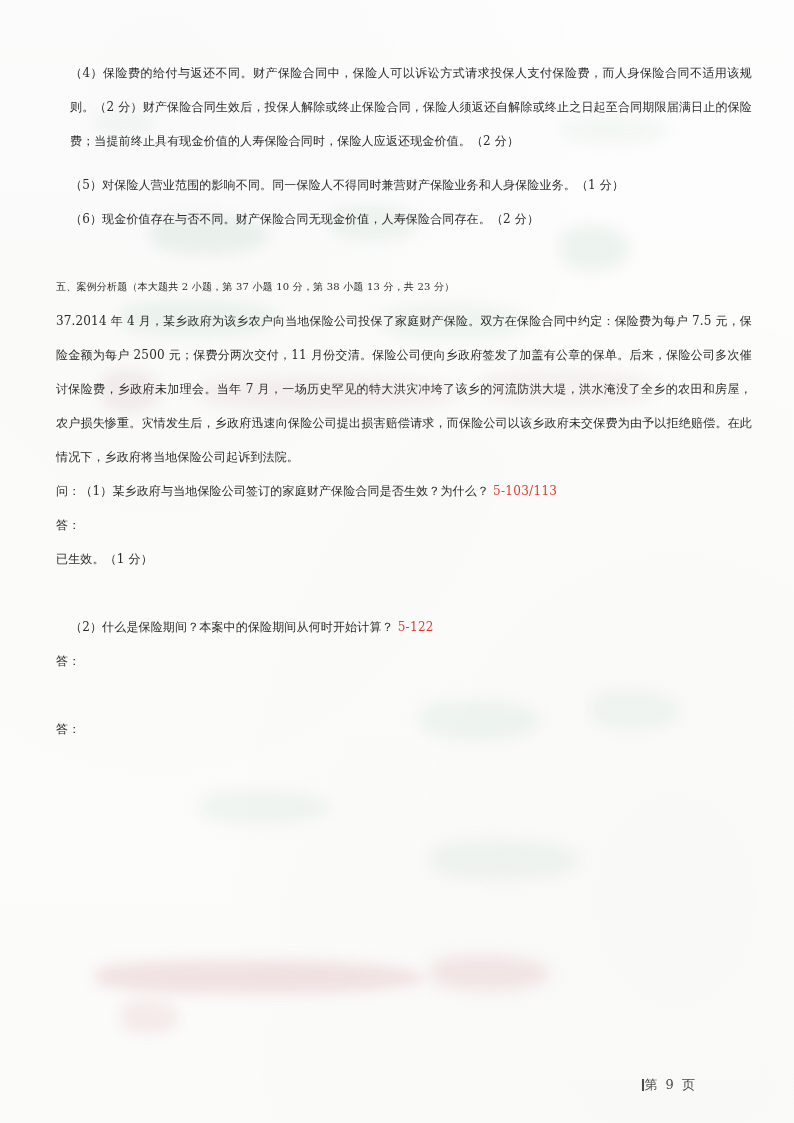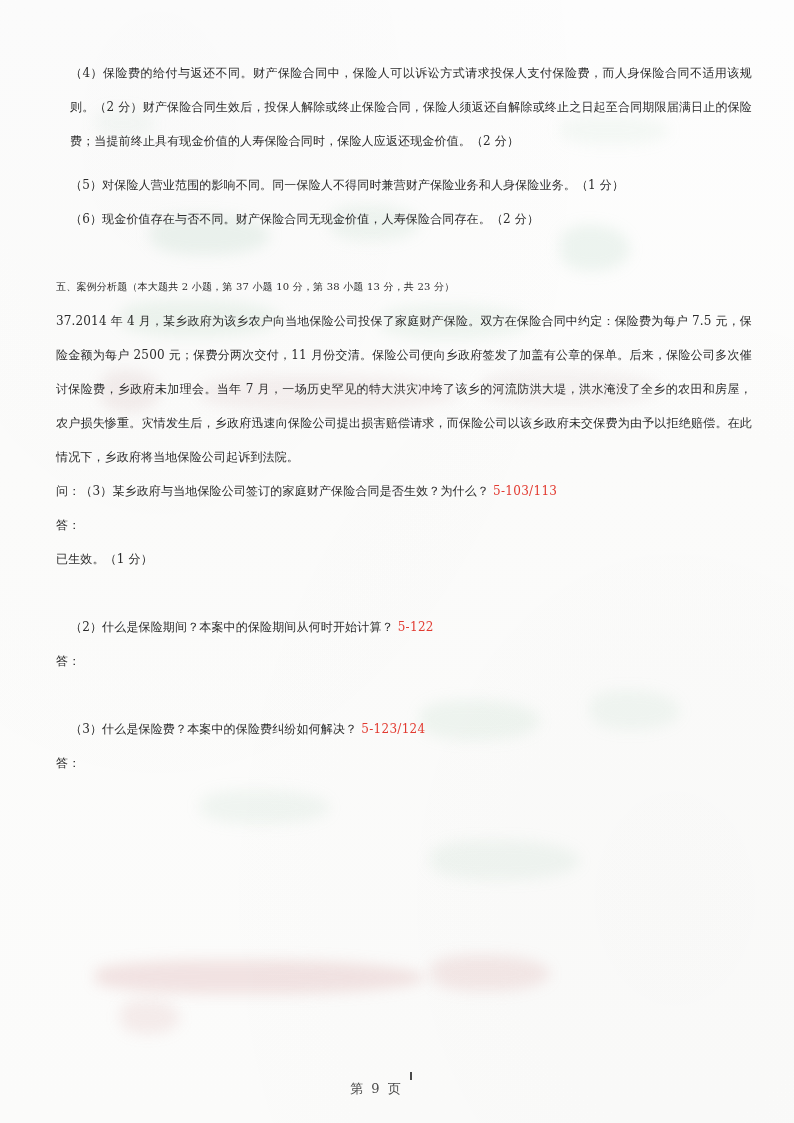--- a/index.html
+++ b/index.html
@@ -82,21 +82,20 @@
   .footer {
     position: absolute;
     left: 56px;
     right: 61px;
     top: 1072px;
     height: 26px;
     z-index: 3;
     display: flex;
     align-items: center;
     justify-content: flex-end;
-    flex-direction: column;
   }
   .footer-mark {
     display: inline-block;
     width: 2px;
     height: 12px;
     background: #4a4a4a;
     margin-left: 32px;
   }
   .page-num {
     font-size: 13px;
@@ -153,45 +152,41 @@
 
     <p class="line indent">（6）现金价值存在与否不同。财产保险合同无现金价值，人寿保险合同存在。（2 分）</p>
 
     <div class="spacer-lg"></div>
 
     <p class="section-head">五、案例分析题（本大题共 2 小题，第 37 小题 10 分，第 38 小题 13 分，共 23 分）</p>
 
     <p class="line">37.2014 年 4 月，某乡政府为该乡农户向当地保险公司投保了家庭财产保险。双方在保险合同中约定：保险费为每户 7.5 元，保险金额为每户 2500 元；保费分两次交付，11 月份交清。保险公司便向乡政府签发了加盖有公章的保单。后来，保险公司多次催讨保险费，乡政府未加理会。当年 7 月，一场历史罕见的特大洪灾冲垮了该乡的河流防洪大堤，洪水淹没了全乡的农田和房屋，农户损失惨重。灾情发生后，乡政府迅速向保险公司提出损害赔偿请求，而保险公司以该乡政府未交保费为由予以拒绝赔偿。在此情况下，乡政府将当地保险公司起诉到法院。</p>
 
     <p class="line">
-      <span>问：（3）某乡政府与当地保险公司签订的家庭财产保险合同是否生效？为什么？</span>
+      <span>问：（1）某乡政府与当地保险公司签订的家庭财产保险合同是否生效？为什么？</span>
       <span class="ref">5-103/113</span>
     </p>
 
     <p class="line">答：</p>
 
     <p class="line">已生效。（1 分）</p>
 
 
     <div class="spacer-lg"></div>
 
     <p class="line indent">
       <span>（2）什么是保险期间？本案中的保险期间从何时开始计算？</span>
       <span class="ref">5-122</span>
     </p>
 
     <p class="line">答：</p>
 
 
     <div class="spacer-lg"></div>
 
-    <p class="line indent">
-      <span>（3）什么是保险费？本案中的保险费纠纷如何解决？</span>
-      <span class="ref">5-123/124</span>
-    </p>
 
     <p class="line">答：</p>
 
 
   </div>
 
   <div class="footer">
     <span class="footer-mark"></span>
     <span class="page-num">第 9 页</span>
   </div>

